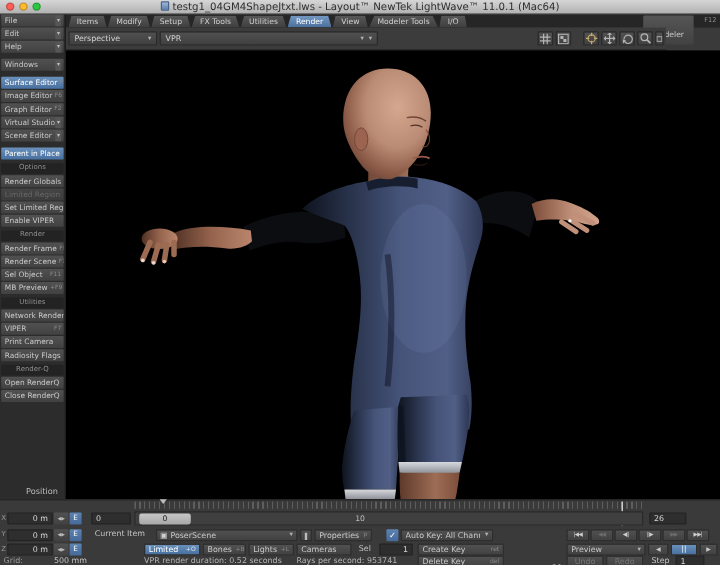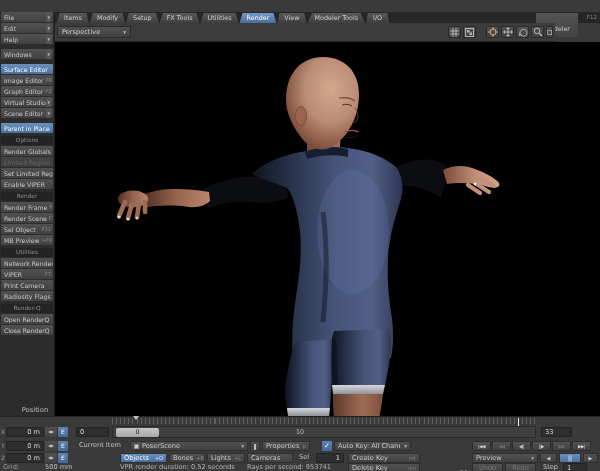--- a/index.html
+++ b/index.html
@@ -94,39 +94,52 @@
   .tgroup{position:absolute;display:flex;gap:1px;}
   .tbtn{width:19px;height:10px;background:linear-gradient(#515151,#414141);border:1px solid #2e2e2e;
     border-radius:1px;color:#cfcfcf;font-size:4.6px;text-align:center;line-height:9px;letter-spacing:-0.5px;}
   .tbtn.dim{color:#6d6d6d;}
 </style>
 </head>
 <body>
 
 <div class="app">
 
+  <div class="titlebar">
+    <div class="lights">
+      <div class="light l-close"></div>
+      <div class="light l-min"></div>
+      <div class="light l-zoom"></div>
+    </div>
+    <div class="wtitle"><span class="docicon"></span><span>testg1_04GM4ShapeJtxt.lws - Layout™ NewTek LightWave™ 11.0.1 (Mac64)</span></div>
+  </div>
 
   <div class="tabbar">
     <div class="tab">Items</div>
     <div class="tab">Modify</div>
     <div class="tab">Setup</div>
     <div class="tab">FX Tools</div>
     <div class="tab">Utilities</div>
     <div class="tab active">Render</div>
     <div class="tab">View</div>
     <div class="tab">Modeler Tools</div>
     <div class="tab">I/O</div>
     <div class="modelerbtn">Modeler</div>
     <div class="modelerF12">F12</div>
   </div>
 
   <div class="vheader">
     <div class="hbox" style="left:2px;width:74px;">
       <span>Perspective</span>
       <span class="arr" style="margin-left:auto;">▾</span>
+    </div>
+    <div class="hbox" style="left:78px;width:182px;">
+      <span>VPR</span>
+      <span class="arr" style="margin-left:auto;">▾</span>
+      <span class="arr">▾</span>
     </div>
     <div class="vicons">
       <div class="vicon">
         <svg width="9" height="9">
             <path d="M0 3h9M0 6h9M3 0v9M6 0v9" stroke="#b5b5b5" stroke-width="1" fill="none"></path>
           </svg>
       </div>
       <div class="vicon">
         <svg width="9" height="9">
             <rect x="0.5" y="0.5" width="8" height="8" fill="none" stroke="#b5b5b5"></rect>
@@ -369,21 +382,21 @@
       <span class="axval">0 m</span>
       <span class="stepper">◀▶</span>
       <span class="ebtn">E</span>
     </div>
     <div class="field" style="left:76px;top:10px;width:33px;">0</div>
     <div class="track">
       <div class="handle">0</div>
       <span class="ticklab" style="left:183px;">10</span>
       <span class="ticklab" style="left:347px;margin-top:41px;">20</span>
     </div>
-    <div class="field" style="left:541px;top:10px;width:31px;">33</div>
+    <div class="field" style="left:541px;top:10px;width:31px;">26</div>
 
     <div class="axisrow" style="top:23px;">
       <span class="axl">Y</span>
       <span class="axval">0 m</span>
       <span class="stepper">◀▶</span>
       <span class="ebtn">E</span>
     </div>
     <div class="lbl" style="left:79px;top:23px;">Current Item</div>
     <div class="btn" style="left:130px;top:24px;width:118px;">
       <span style="display:flex;align-items:center;">
@@ -413,21 +426,21 @@
       <div class="tbtn">▶▶|</div>
     </div>
 
     <div class="axisrow" style="top:35px;">
       <span class="axl">Z</span>
       <span class="axval">0 m</span>
       <span class="stepper">◀▶</span>
       <span class="ebtn">E</span>
     </div>
     <div class="btn blue" style="left:120px;top:36px;width:47px;">
-      <span>Objects</span>
+      <span>Limited</span>
         <span class="sc" style="color:#dfe8f3;">+O</span>
     </div>
     <div class="btn" style="left:169px;top:36px;width:36px;">
       <span>Bones</span>
         <span class="sc">+B</span>
     </div>
     <div class="btn" style="left:207px;top:36px;width:38px;">
       <span>Lights</span>
         <span class="sc">+L</span>
     </div>

